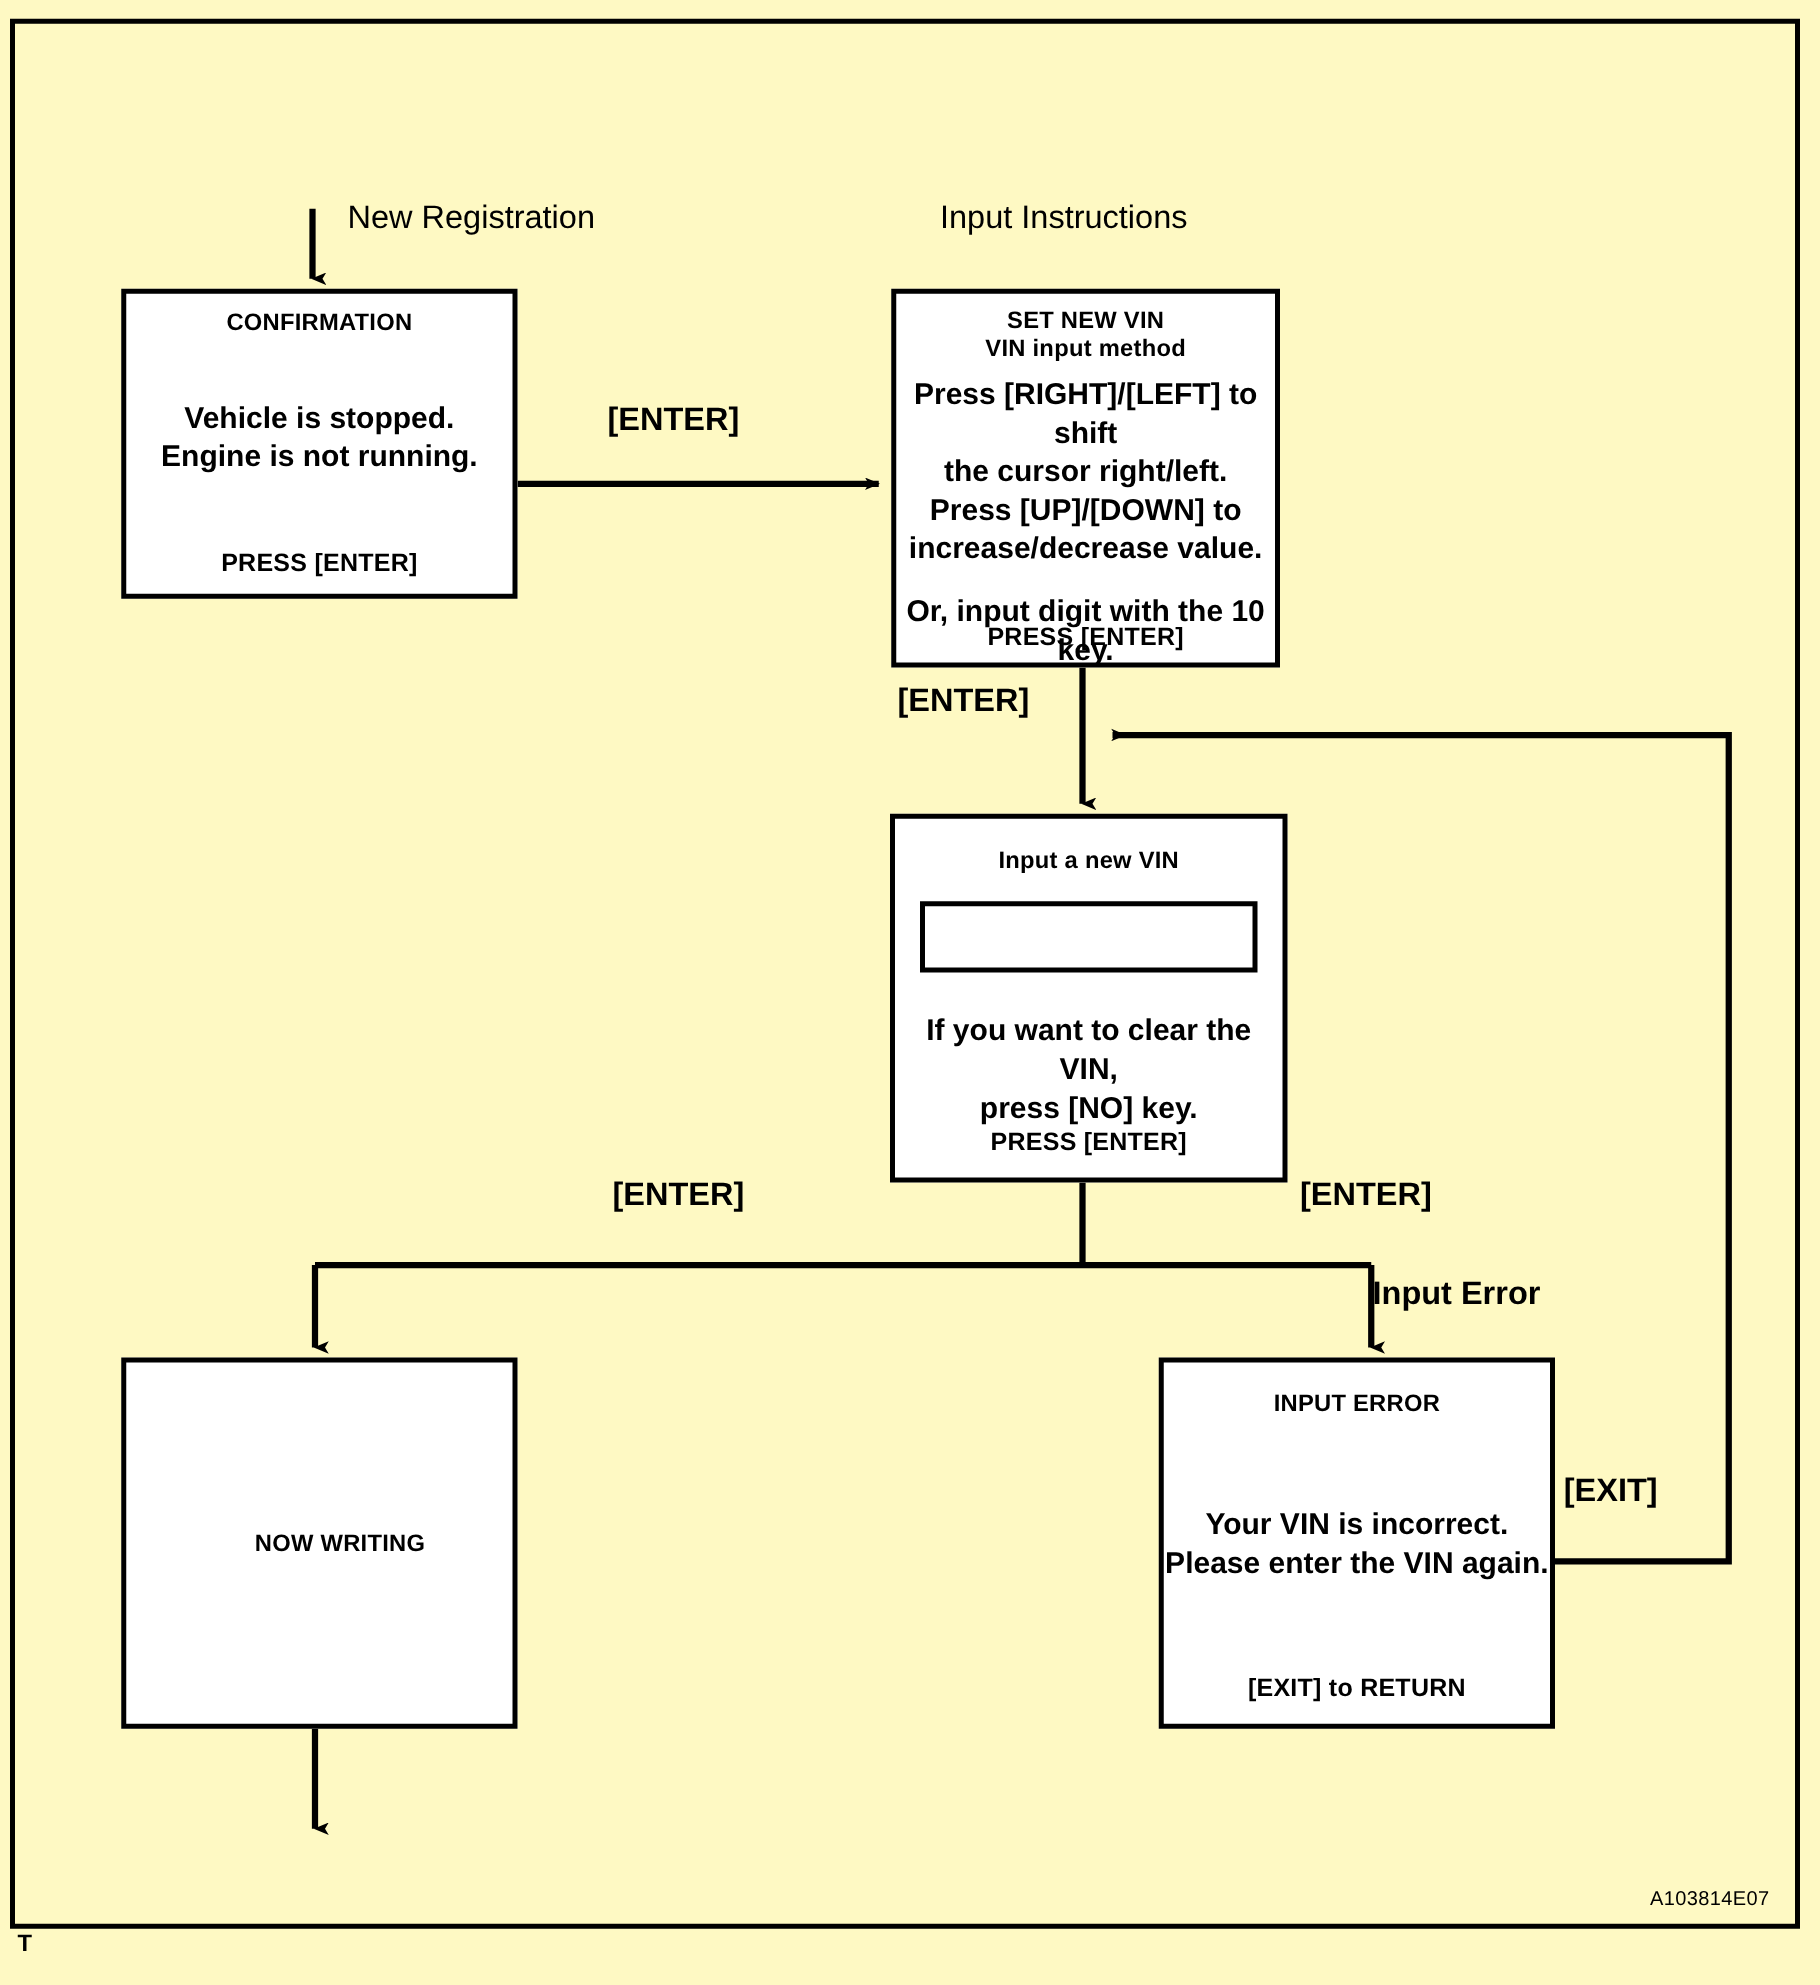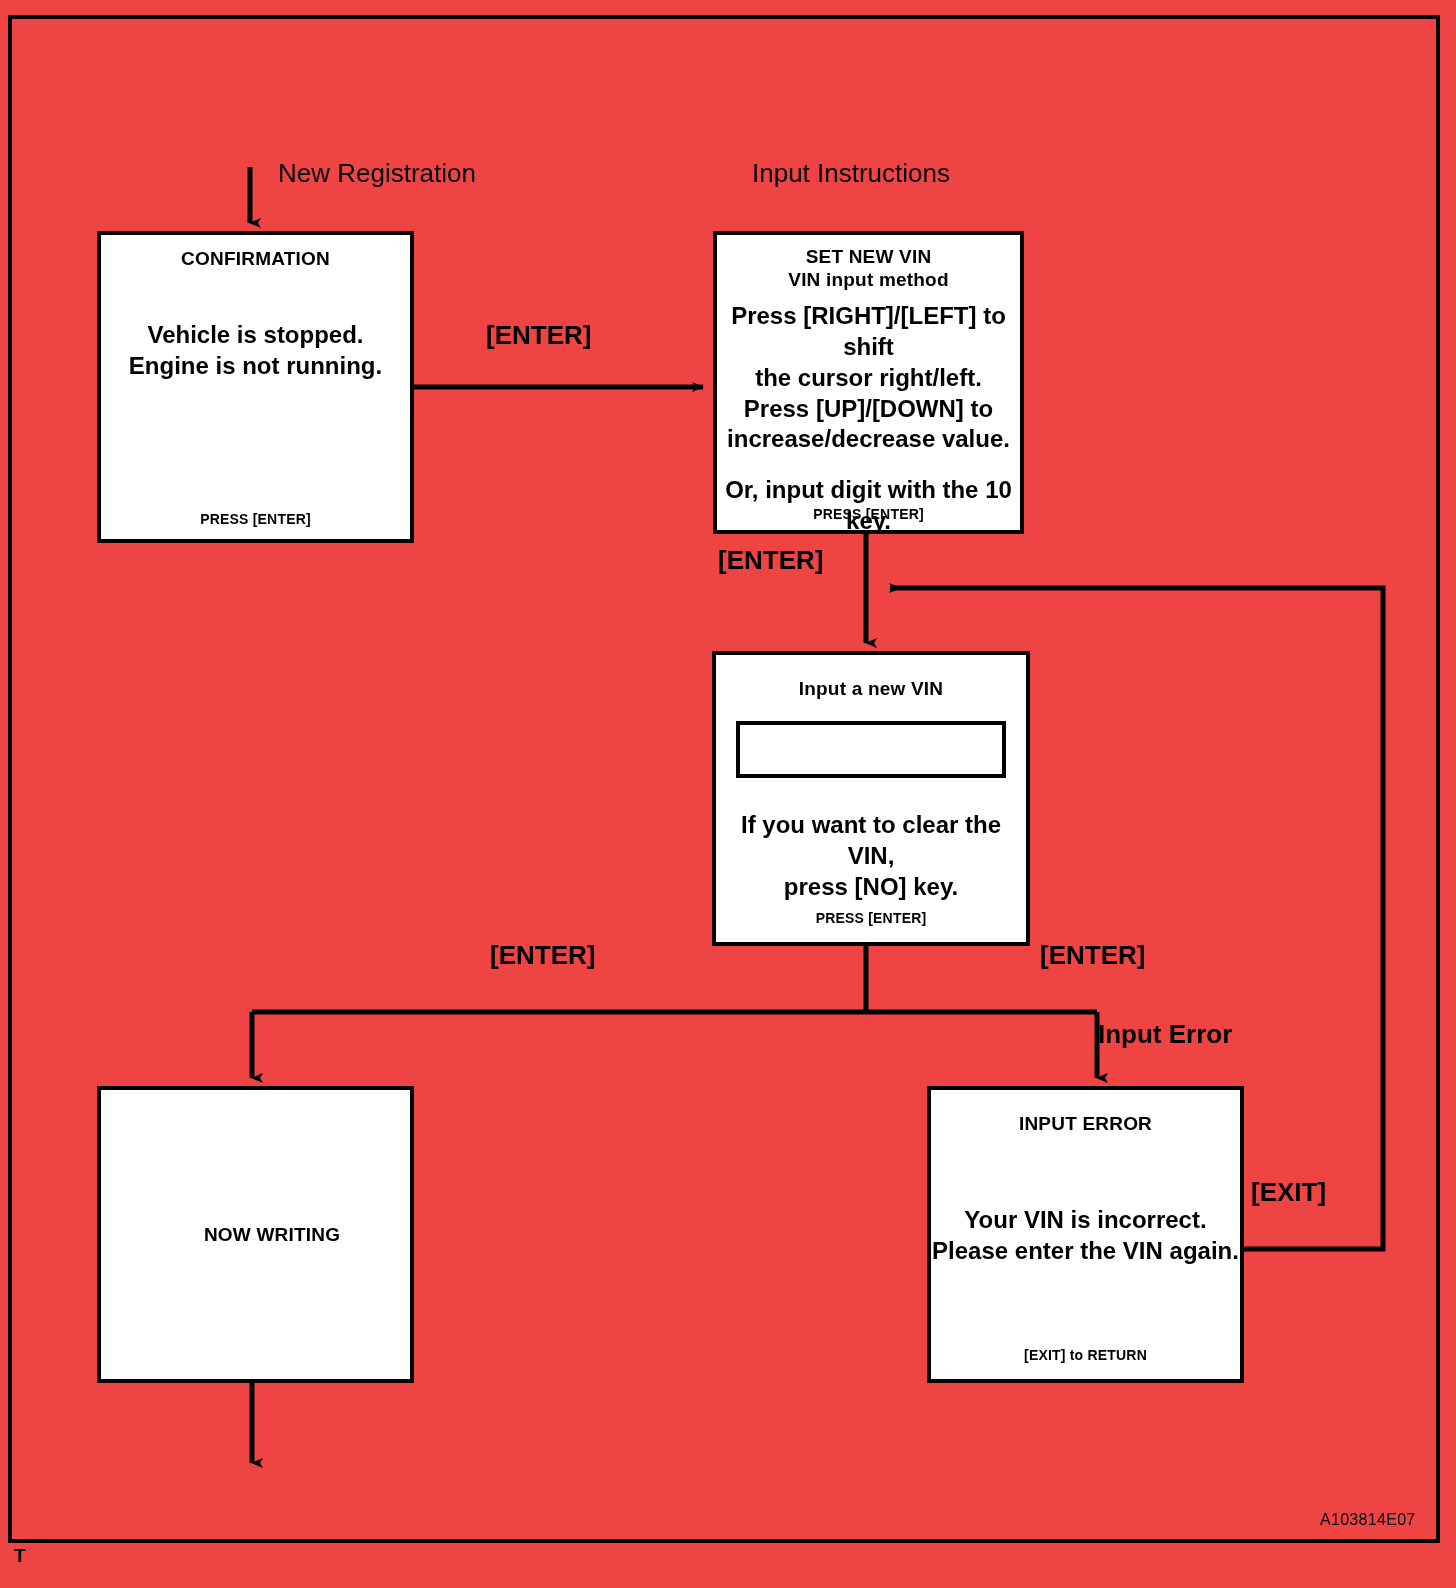--- a/index.html
+++ b/index.html
@@ -4,21 +4,21 @@
 <style>
   html, body {
     margin: 0;
     padding: 0;
     background: #ffffff;
   }
   #page {
     position: relative;
     width: 1456px;
     height: 1588px;
-    background: #ef4444;
+    background: #fef9c3;
     font-family: "Liberation Sans", sans-serif;
     overflow: hidden;
   }
   #frame {
     position: absolute;
     left: 8px;
     top: 15px;
     width: 1432px;
     height: 1528px;
     border: 4px solid #000000;
@@ -43,21 +43,21 @@
   .scr-title {
     font-size: 19px;
     letter-spacing: 0.2px;
     line-height: 1.22;
   }
   .scr-body {
     font-size: 24px;
     line-height: 1.28;
   }
   .scr-footer {
-    font-size: 14px;
+    font-size: 20px;
     letter-spacing: 0.2px;
   }
   .edge-label {
     position: absolute;
     font-size: 26px;
     font-weight: bold;
     color: #000000;
     white-space: nowrap;
   }
   .flow-label {
@@ -80,21 +80,21 @@
     letter-spacing: 0.3px;
   }
   .sheet-mark {
     position: absolute;
     font-size: 19px;
     font-weight: bold;
     color: #000000;
   }
 
   
-  #box-confirmation { left: 97px;  top: 231px;  width: 317px; height: 312px; }
+  #box-confirmation { left: 97px;  top: 231px;  width: 317px; height: 248px; }
   #box-setnewvin    { left: 713px; top: 231px;  width: 311px; height: 303px; }
   #box-inputvin     { left: 712px; top: 651px;  width: 318px; height: 295px; }
   #box-nowwriting   { left: 97px;  top: 1086px; width: 317px; height: 297px; }
   #box-inputerror   { left: 927px; top: 1086px; width: 317px; height: 297px; }
 </style>
 </head>
 <body>
 
 <div id="page">
 

